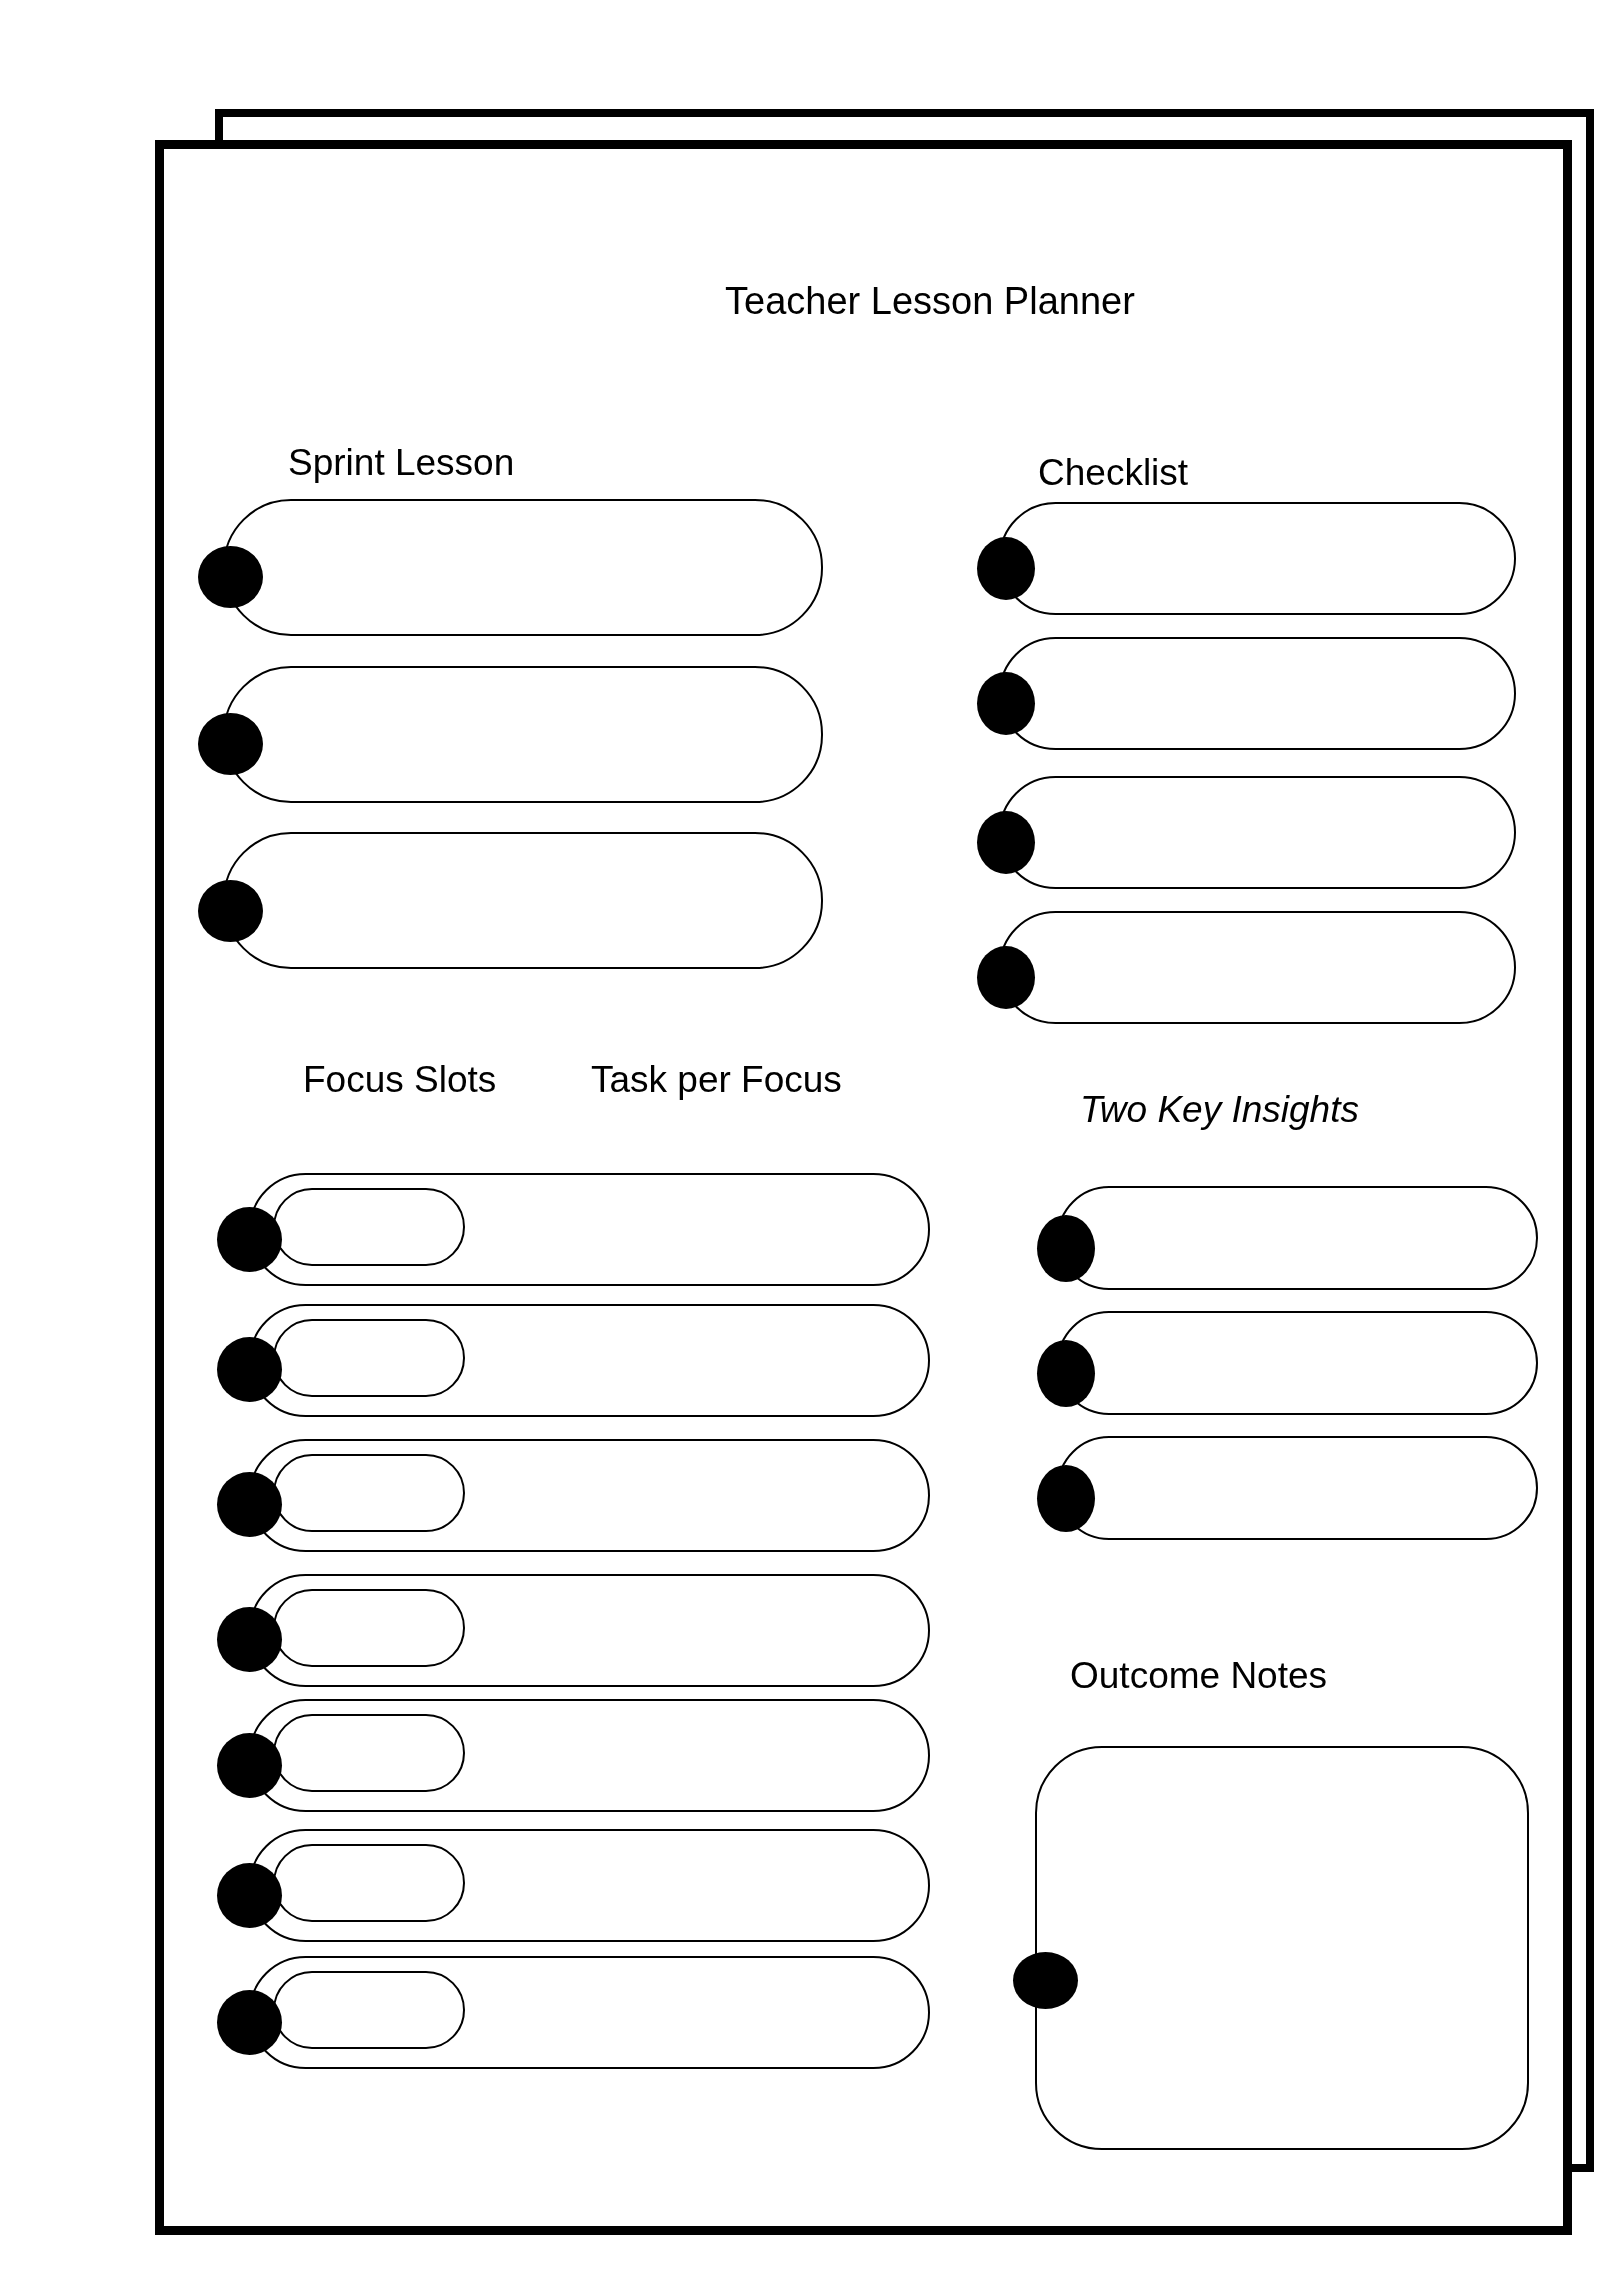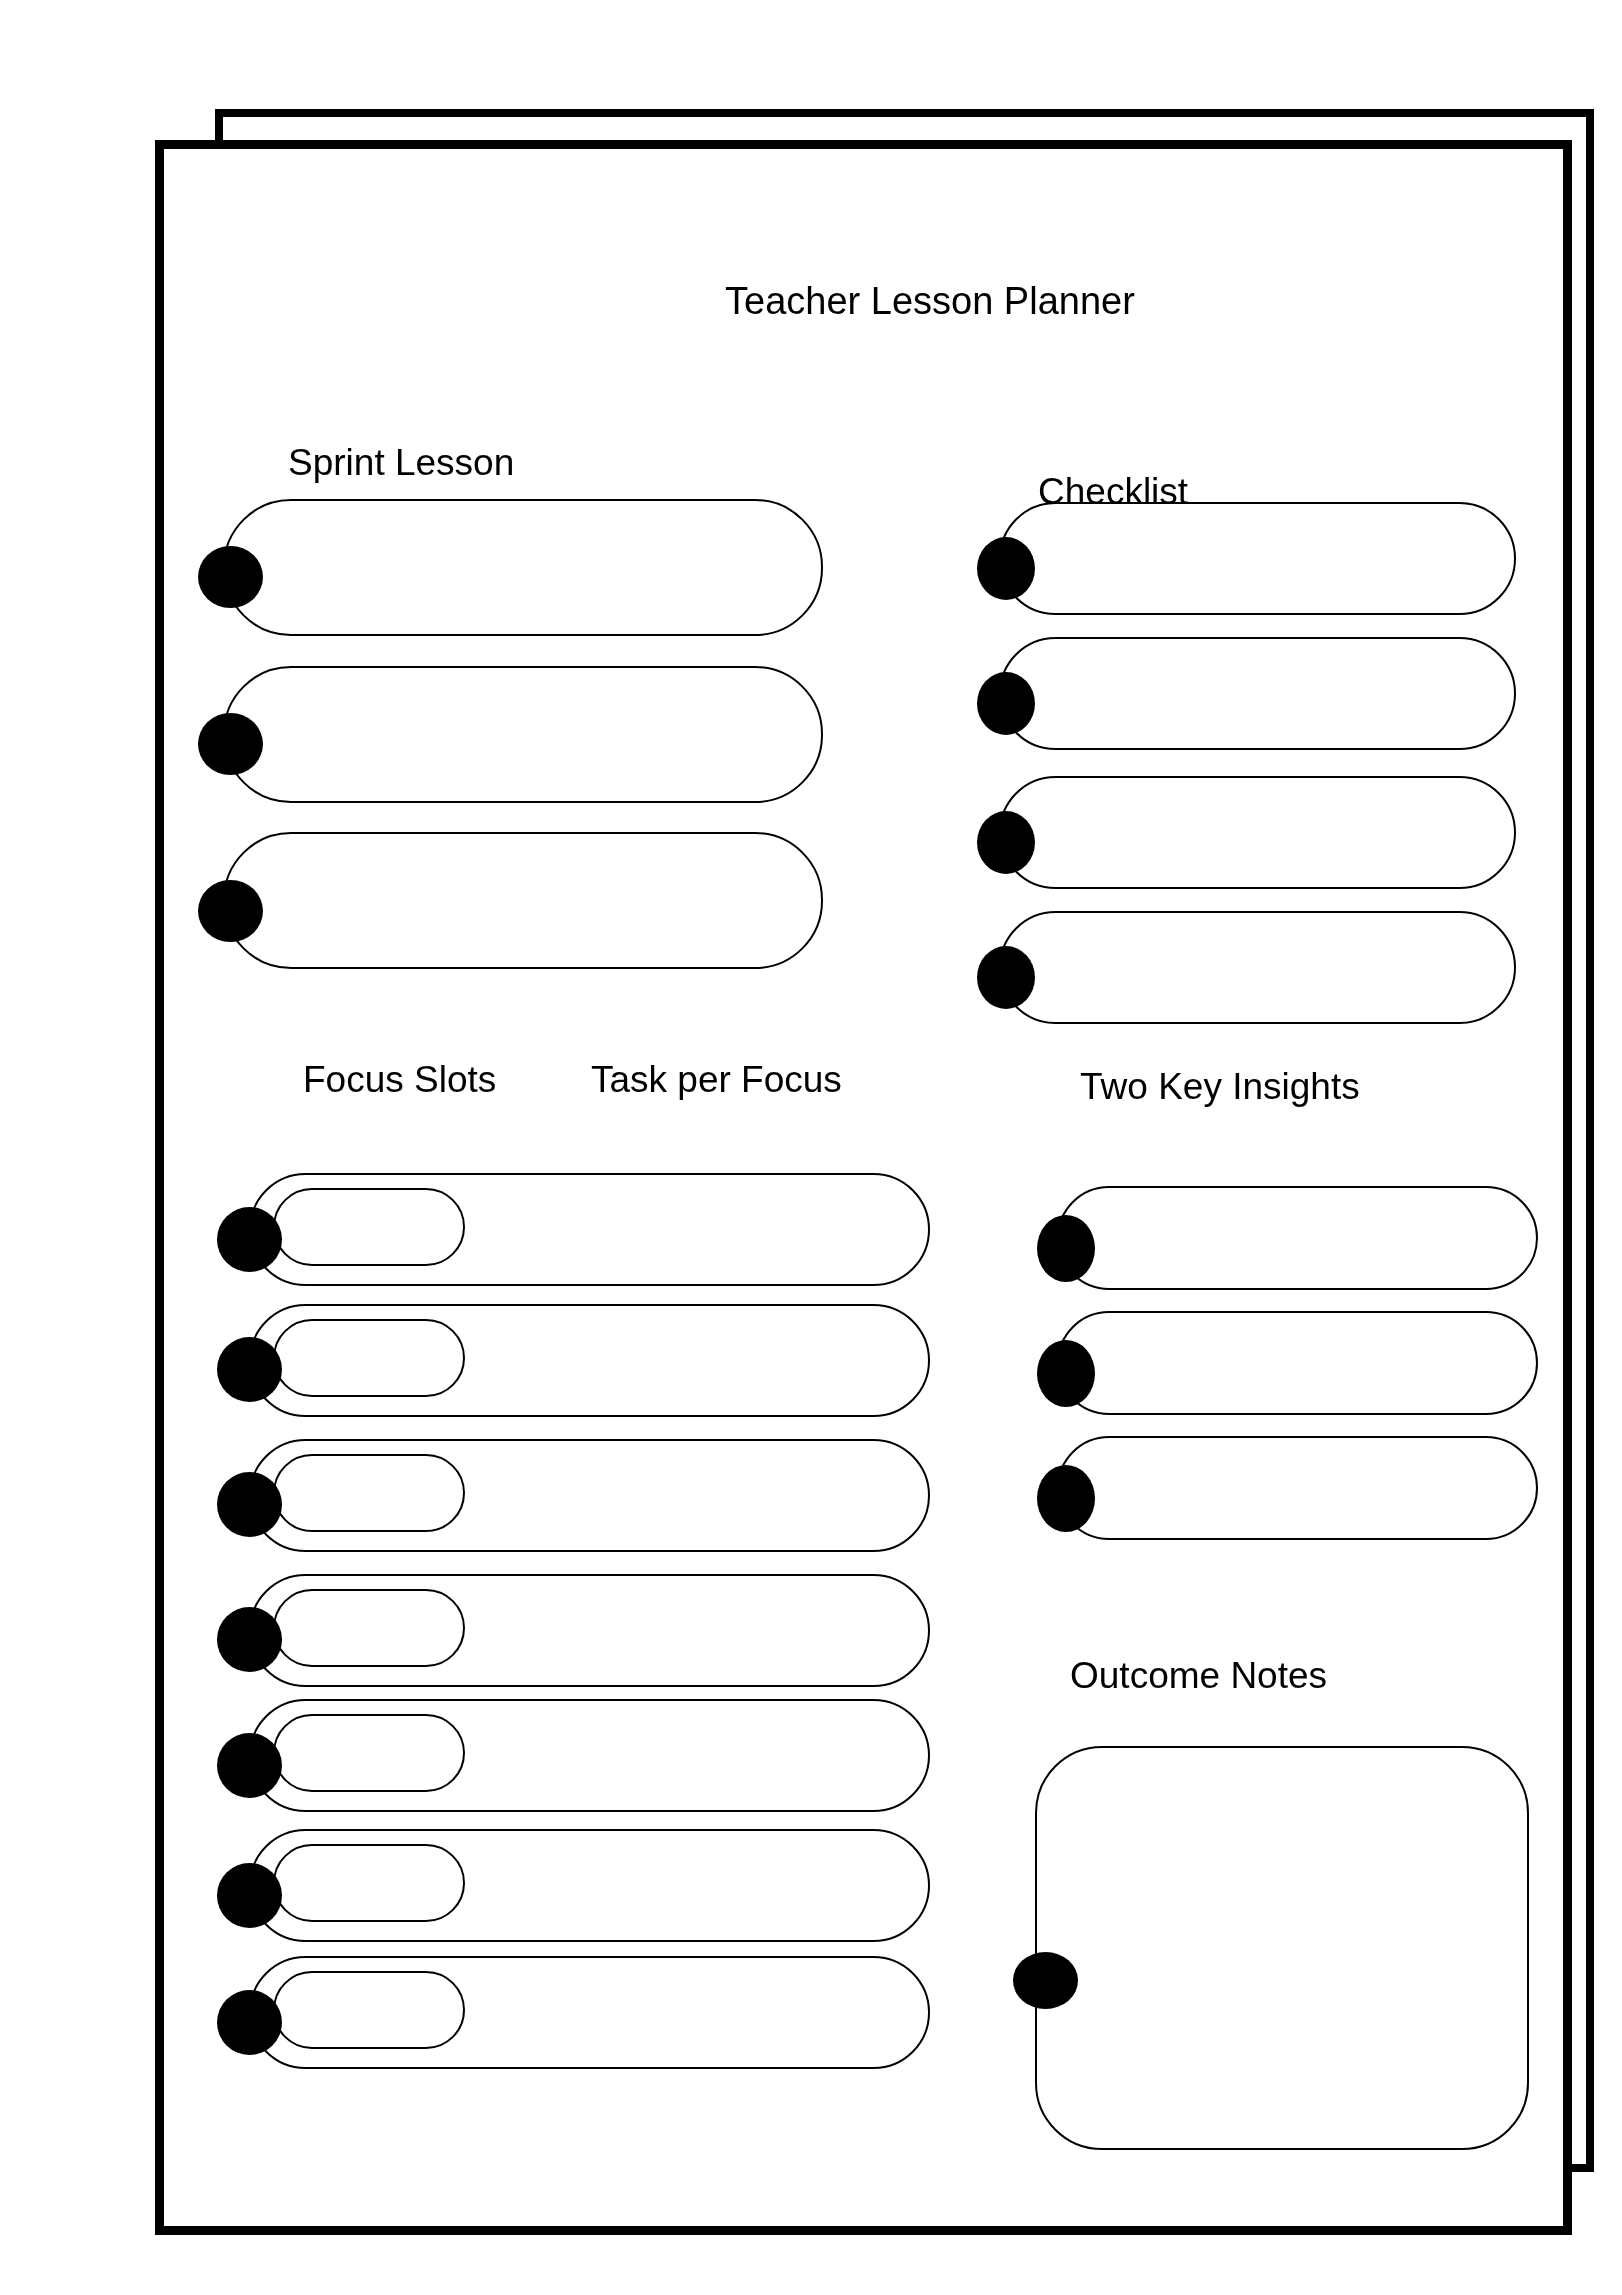--- a/index.html
+++ b/index.html
@@ -42,24 +42,24 @@
     white-space:nowrap;
   }
 
   .heading {
     position:absolute;
     font-size:37px;
     color:var(--ink);
     white-space:nowrap;
   }
   .h-sprint   { left:226px;  top:380px;  }
-  .h-checklist{ left:976px; top:409px;  }
+  .h-checklist{ left:976px; top:390px;  }
   .h-focus    { left:241px;  top:997px; }
   .h-task     { left:529px;  top:997px; }
-  .h-insights { left:1018px; top:1004px; }
+  .h-insights { left:1018px; top:1027px;font-style:italic; }
   .h-outcome  { left:1008px; top:1593px;text-align:right; }
 
   .pill {
     position:absolute;
     border:2.5px solid var(--ink);
     background:var(--paper);
     box-sizing:border-box;
   }
 
   .dot {

